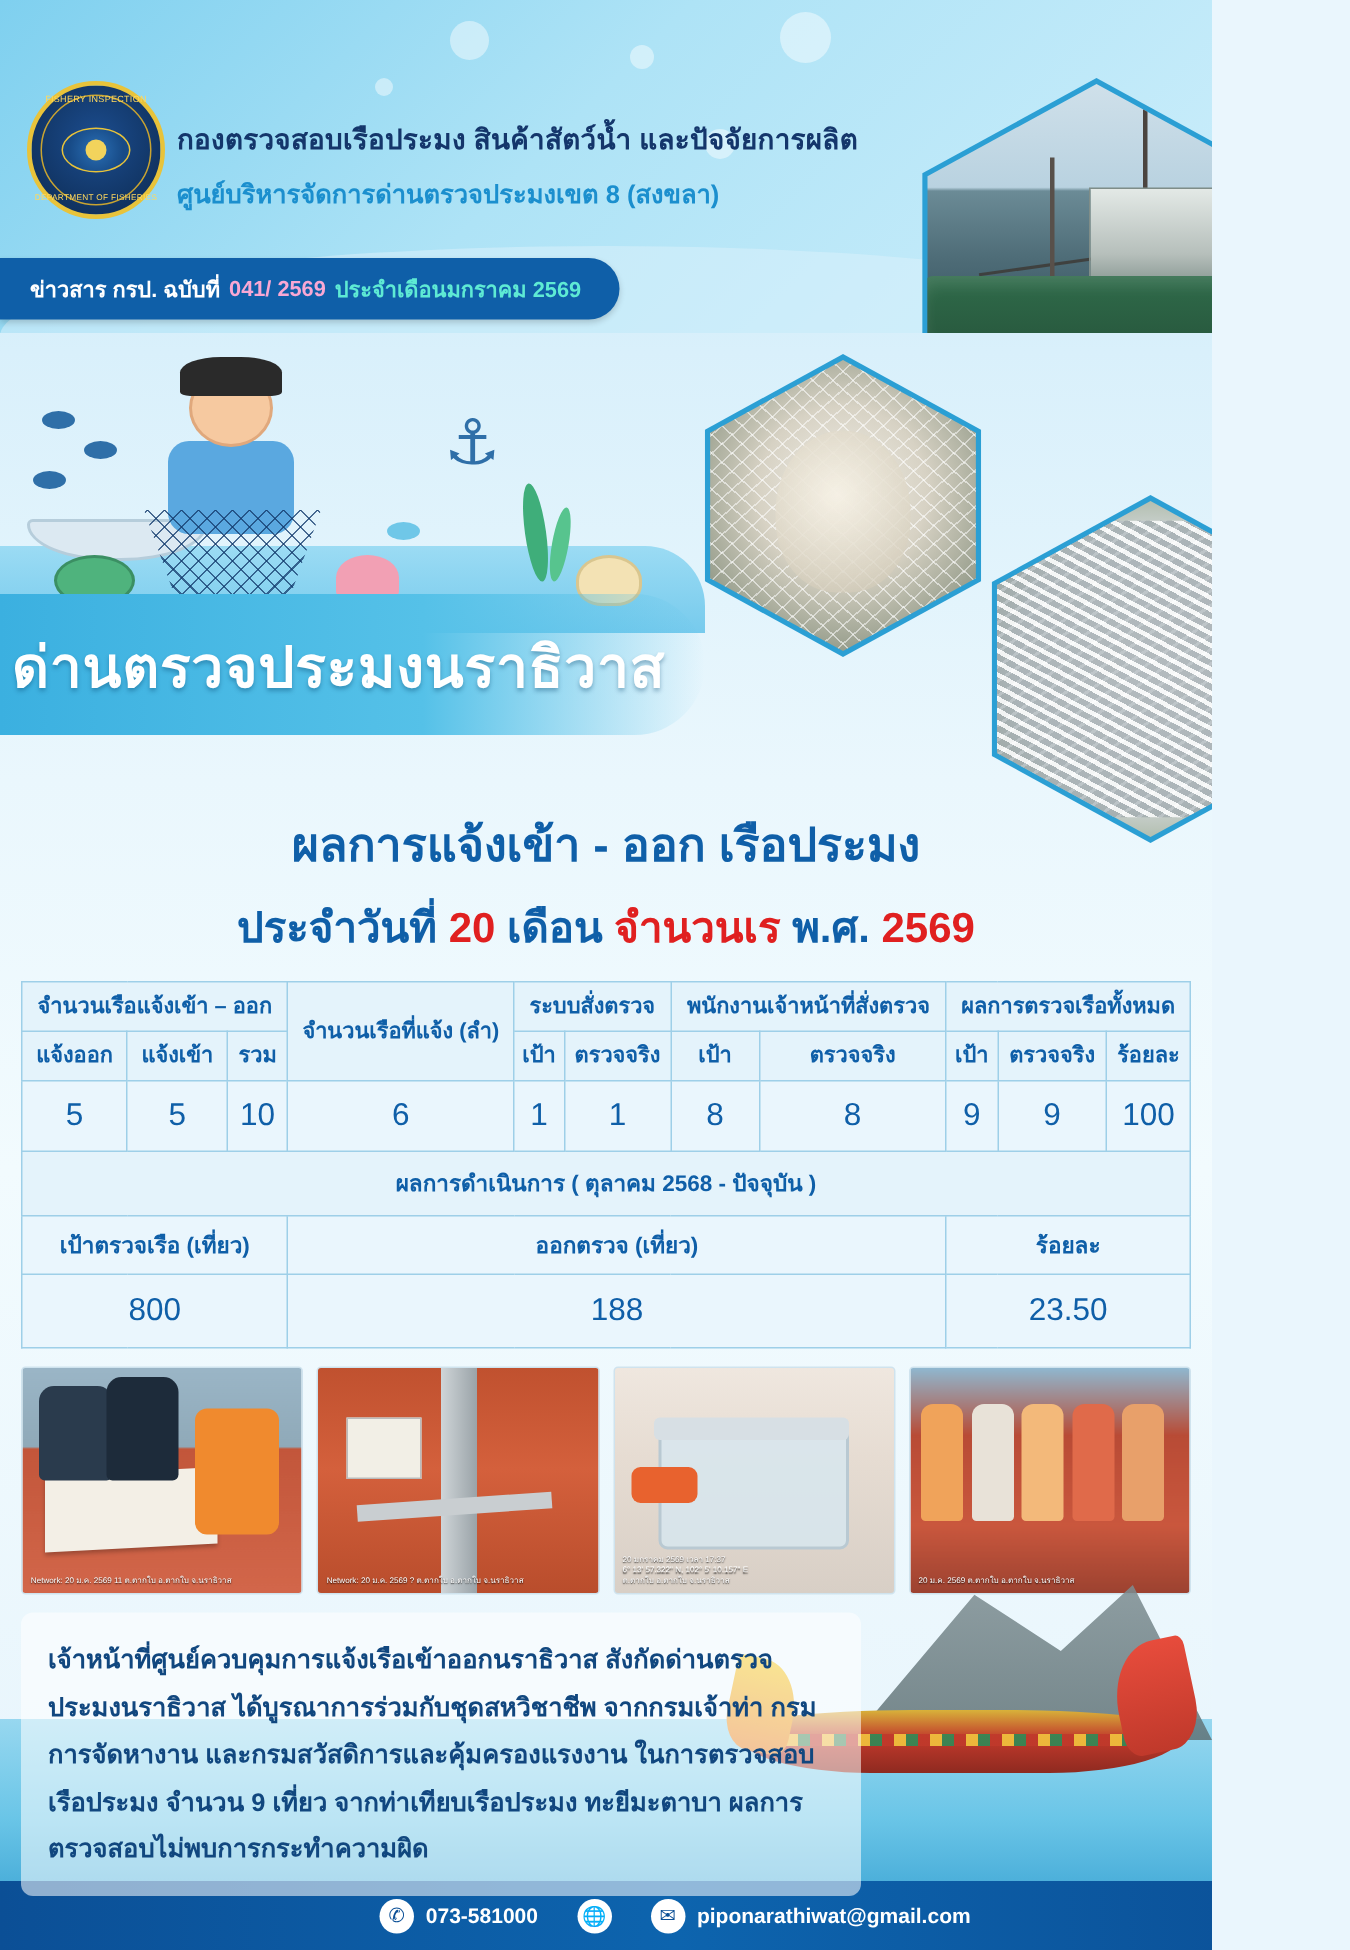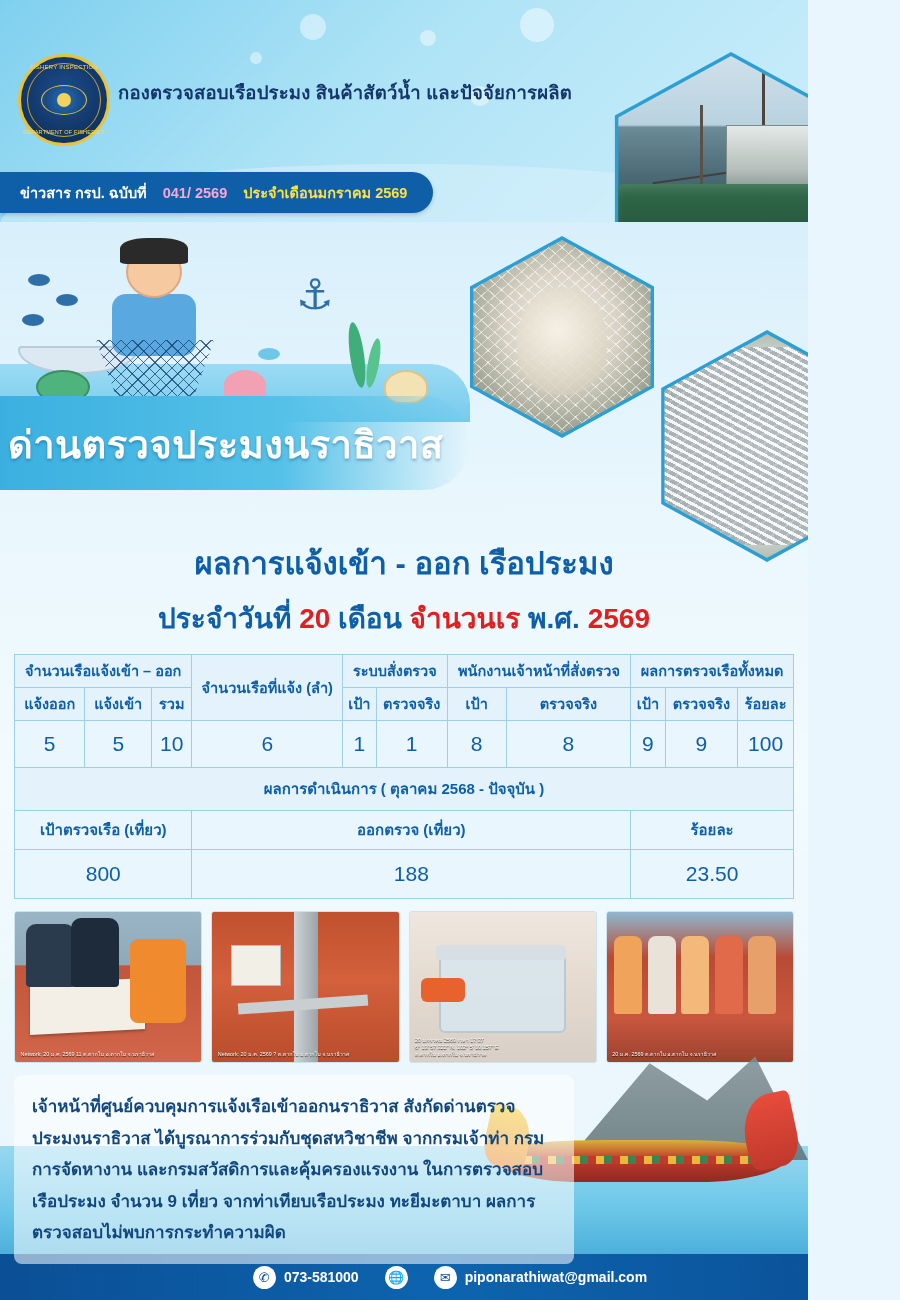--- a/index.html
+++ b/index.html
@@ -67,24 +67,24 @@
   .org-title-2 {
     margin-top:8px; font-size:17px; font-weight:bold; color:#1b8fce;
   }
   .news-ribbon {
     position:absolute; left:0; top:172px;
     background:#0f5fa8;
     color:#fff; font-size:14.5px; font-weight:bold;
     padding:9px 26px 9px 20px;
     border-radius:0 22px 22px 0;
     box-shadow:0 2px 4px rgba(0,0,0,.18);
-    display:flex; align-items:center; gap:16px;
+    display:flex; align-items:center; gap:6px;
   }
   .news-ribbon .num { color:#f9a8d4; }
-  .news-ribbon .sub { color:#fde047; }
+  .news-ribbon .sub { color:#5eead4; }
 
   
   .hex {
     position:absolute;
     clip-path: polygon(50% 0%, 93% 25%, 93% 75%, 50% 100%, 7% 75%, 7% 25%);
     background:#2b9fd4;
   }
   .hex .inner {
     position:absolute; inset:4px;
     clip-path: polygon(50% 0%, 93% 25%, 93% 75%, 50% 100%, 7% 75%, 7% 25%);
@@ -333,20 +333,21 @@
 
     <div class="logo">
       <div class="ring"></div>
       <div class="emblem"></div>
       <div class="txt-top">FISHERY INSPECTION</div>
       <div class="txt-bot">DEPARTMENT OF FISHERIES</div>
     </div>
 
     <div class="org-titles">
       <div class="org-title-1">กองตรวจสอบเรือประมง สินค้าสัตว์น้ำ และปัจจัยการผลิต</div>
+      <div class="org-title-2">ศูนย์บริหารจัดการด่านตรวจประมงเขต 8 (สงขลา)</div>
     </div>
 
     <div class="hex hex-boat">
       <div class="inner">
         <div class="boat-img">
           <div class="boat-rig"></div>
           <div class="boat-mast"></div>
           <div class="boat-mast2"></div>
           <div class="boat-house"></div>
           <div class="boat-hull"></div>

